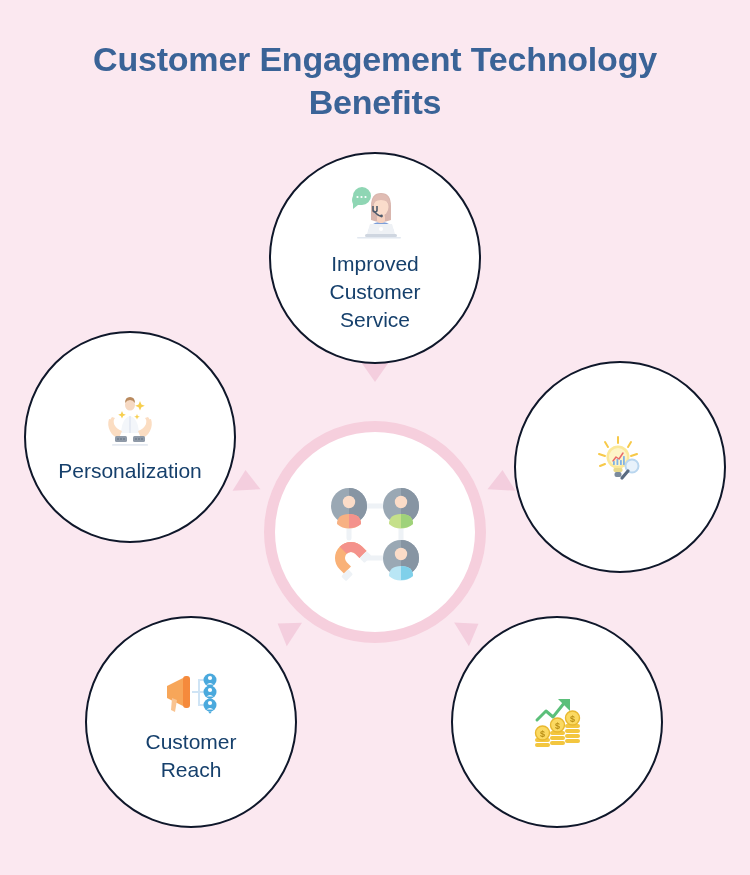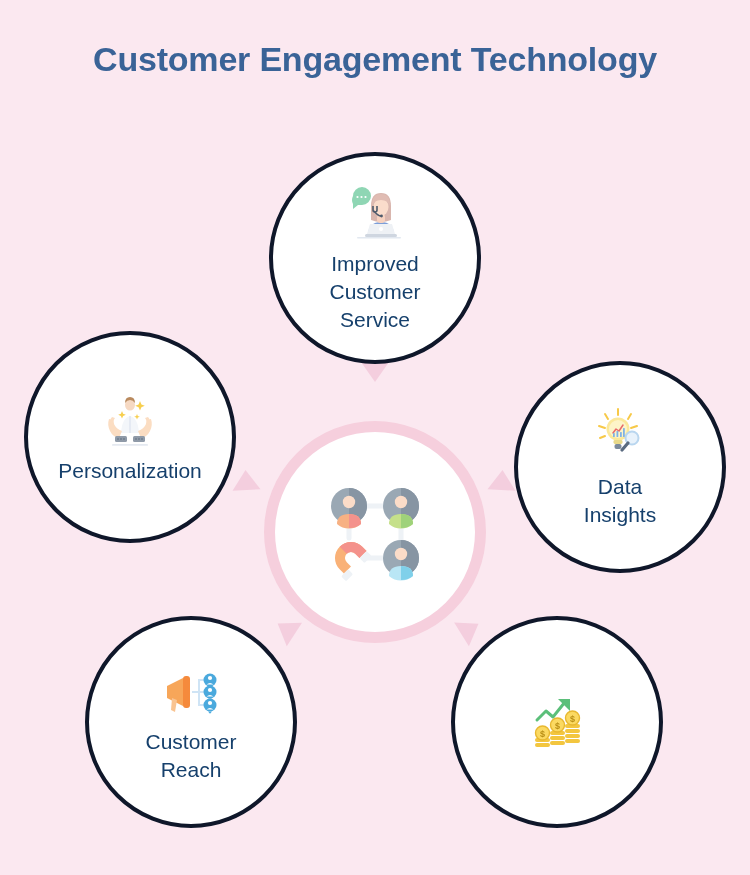--- a/index.html
+++ b/index.html
@@ -43,21 +43,21 @@
     background: #ffffff;
     box-sizing: border-box;
     display: flex;
     flex-direction: column;
     align-items: center;
     justify-content: center;
   }
   .node.satellite {
     width: 212px;
     height: 212px;
-    border: 4px solid #0f172a;
+    border: 2px solid #0f172a;
   }
   .node.center {
     width: 222px;
     height: 222px;
     border: 11px solid #f6cfdd;
   }
 
   .node-icon {
     width: 64px;
     height: 64px;
@@ -105,20 +105,21 @@
   #arrow-bottomleft { left: 272px; top: 619px; transform: rotate(123deg); }
   #arrow-bottomright{ left: 456px; top: 619px; transform: rotate(238deg); }
 </style>
 </head>
 <body>
 
 <div id="infographic">
 
   <div class="title">
     <span class="line">Customer Engagement Technology</span>
+    <span class="line">Benefits</span>
   </div>
 
   <div class="arrow" id="arrow-top"></div>
   <div class="arrow" id="arrow-right"></div>
   <div class="arrow" id="arrow-left"></div>
   <div class="arrow" id="arrow-bottomleft"></div>
   <div class="arrow" id="arrow-bottomright"></div>
 
   <div class="node satellite" id="node-top">
     <span class="node-icon">
@@ -182,22 +183,20 @@
           <rect x="35" y="23" width="1.8" height="9" rx="0.6"></rect>
         </g>
 
         <rect x="25.5" y="35" width="9" height="4" rx="1.4" fill="#e8d98a"></rect>
         <rect x="26.5" y="39" width="7" height="5" rx="2" fill="#7b8a9c"></rect>
 
         <circle cx="44" cy="33" r="6.5" fill="#e8f2fb" stroke="#b9d6ef" stroke-width="2"></circle>
         <line x1="40" y1="38" x2="34" y2="45" stroke="#5a6b80" stroke-width="3.2" stroke-linecap="round"></line>
       </svg>
     </span>
-    <span class="node-label">Data
-Insights</span>
   </div>
 
   <div class="node satellite" id="node-bottomright">
     <span class="node-icon">
       <svg viewBox="0 0 64 64" width="64" height="64">
 
         <g fill="none" stroke="#5bbf7a" stroke-width="3" stroke-linecap="round" stroke-linejoin="round">
           <polyline points="12,32 21,23 28,29 40,14"></polyline>
         </g>
         <path d="M33 11 L45 11 L45 23 Z" fill="#5bbf7a"></path>

